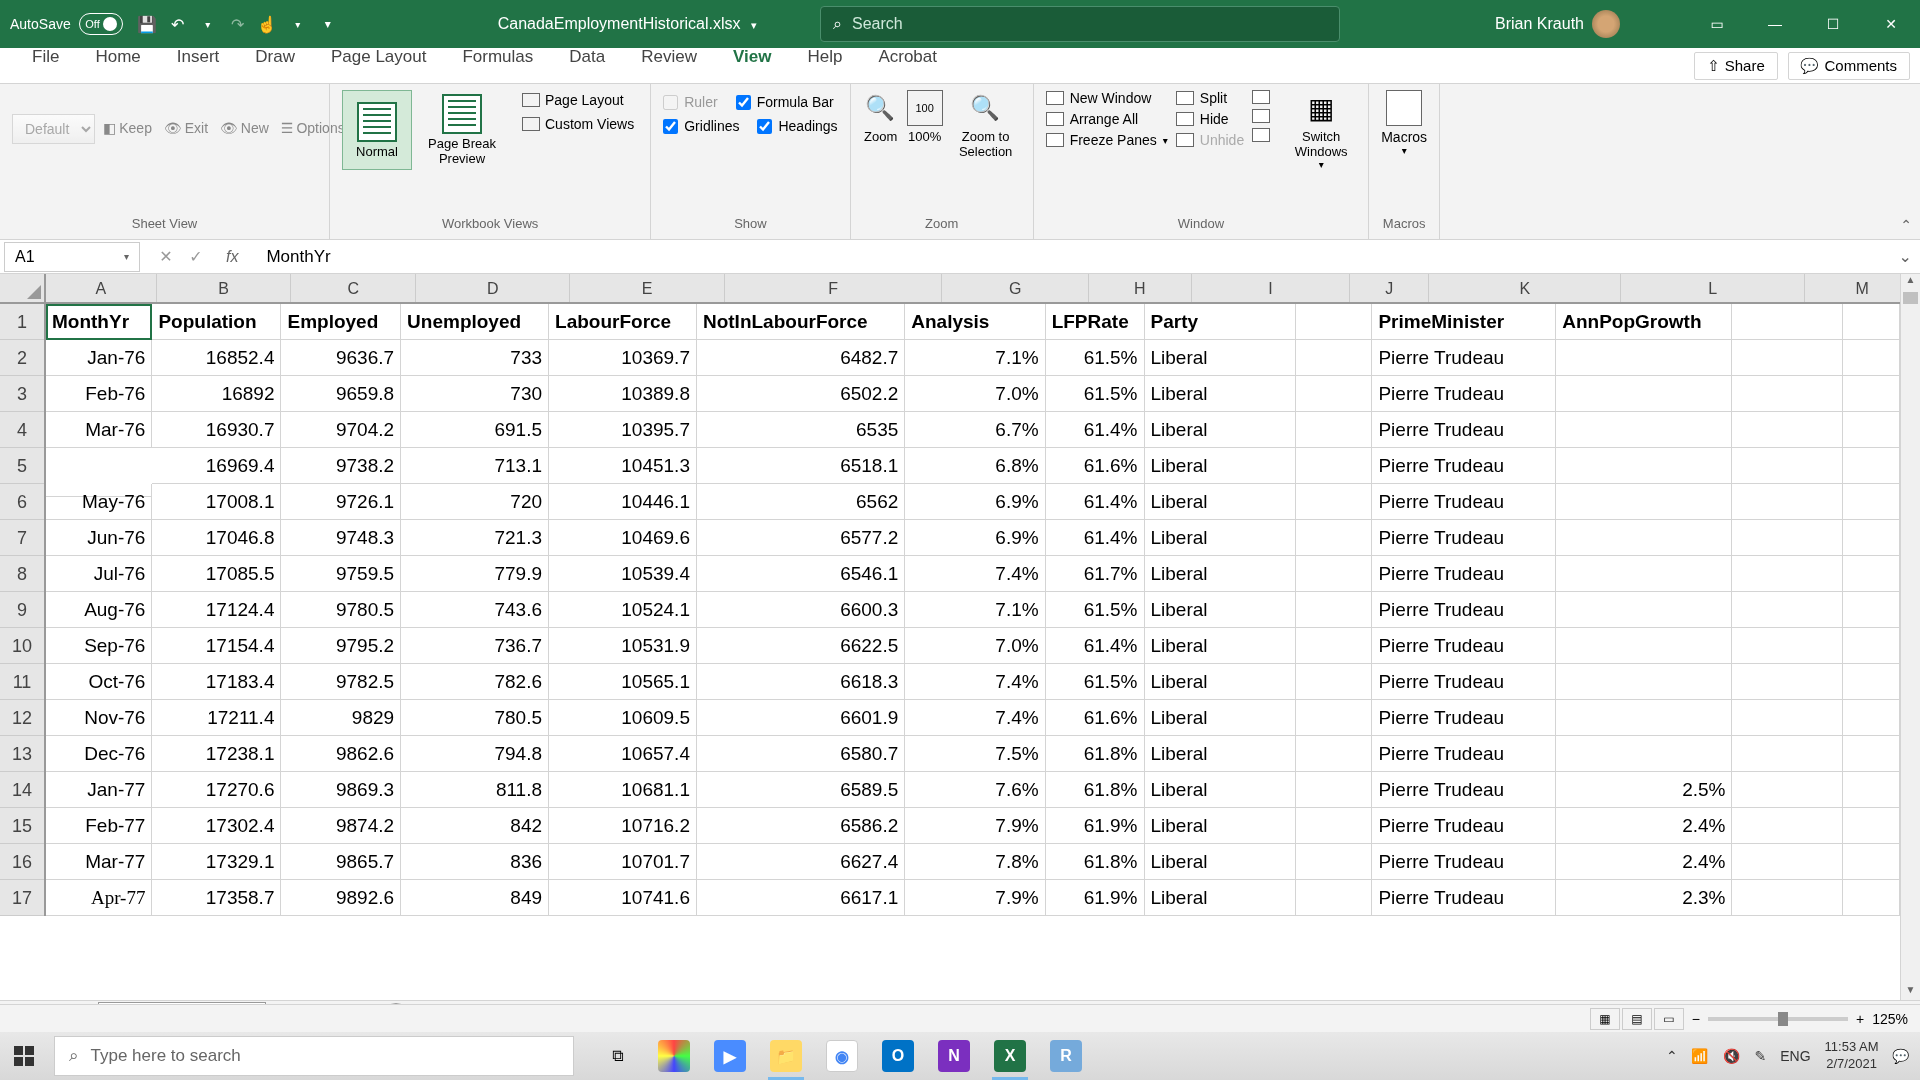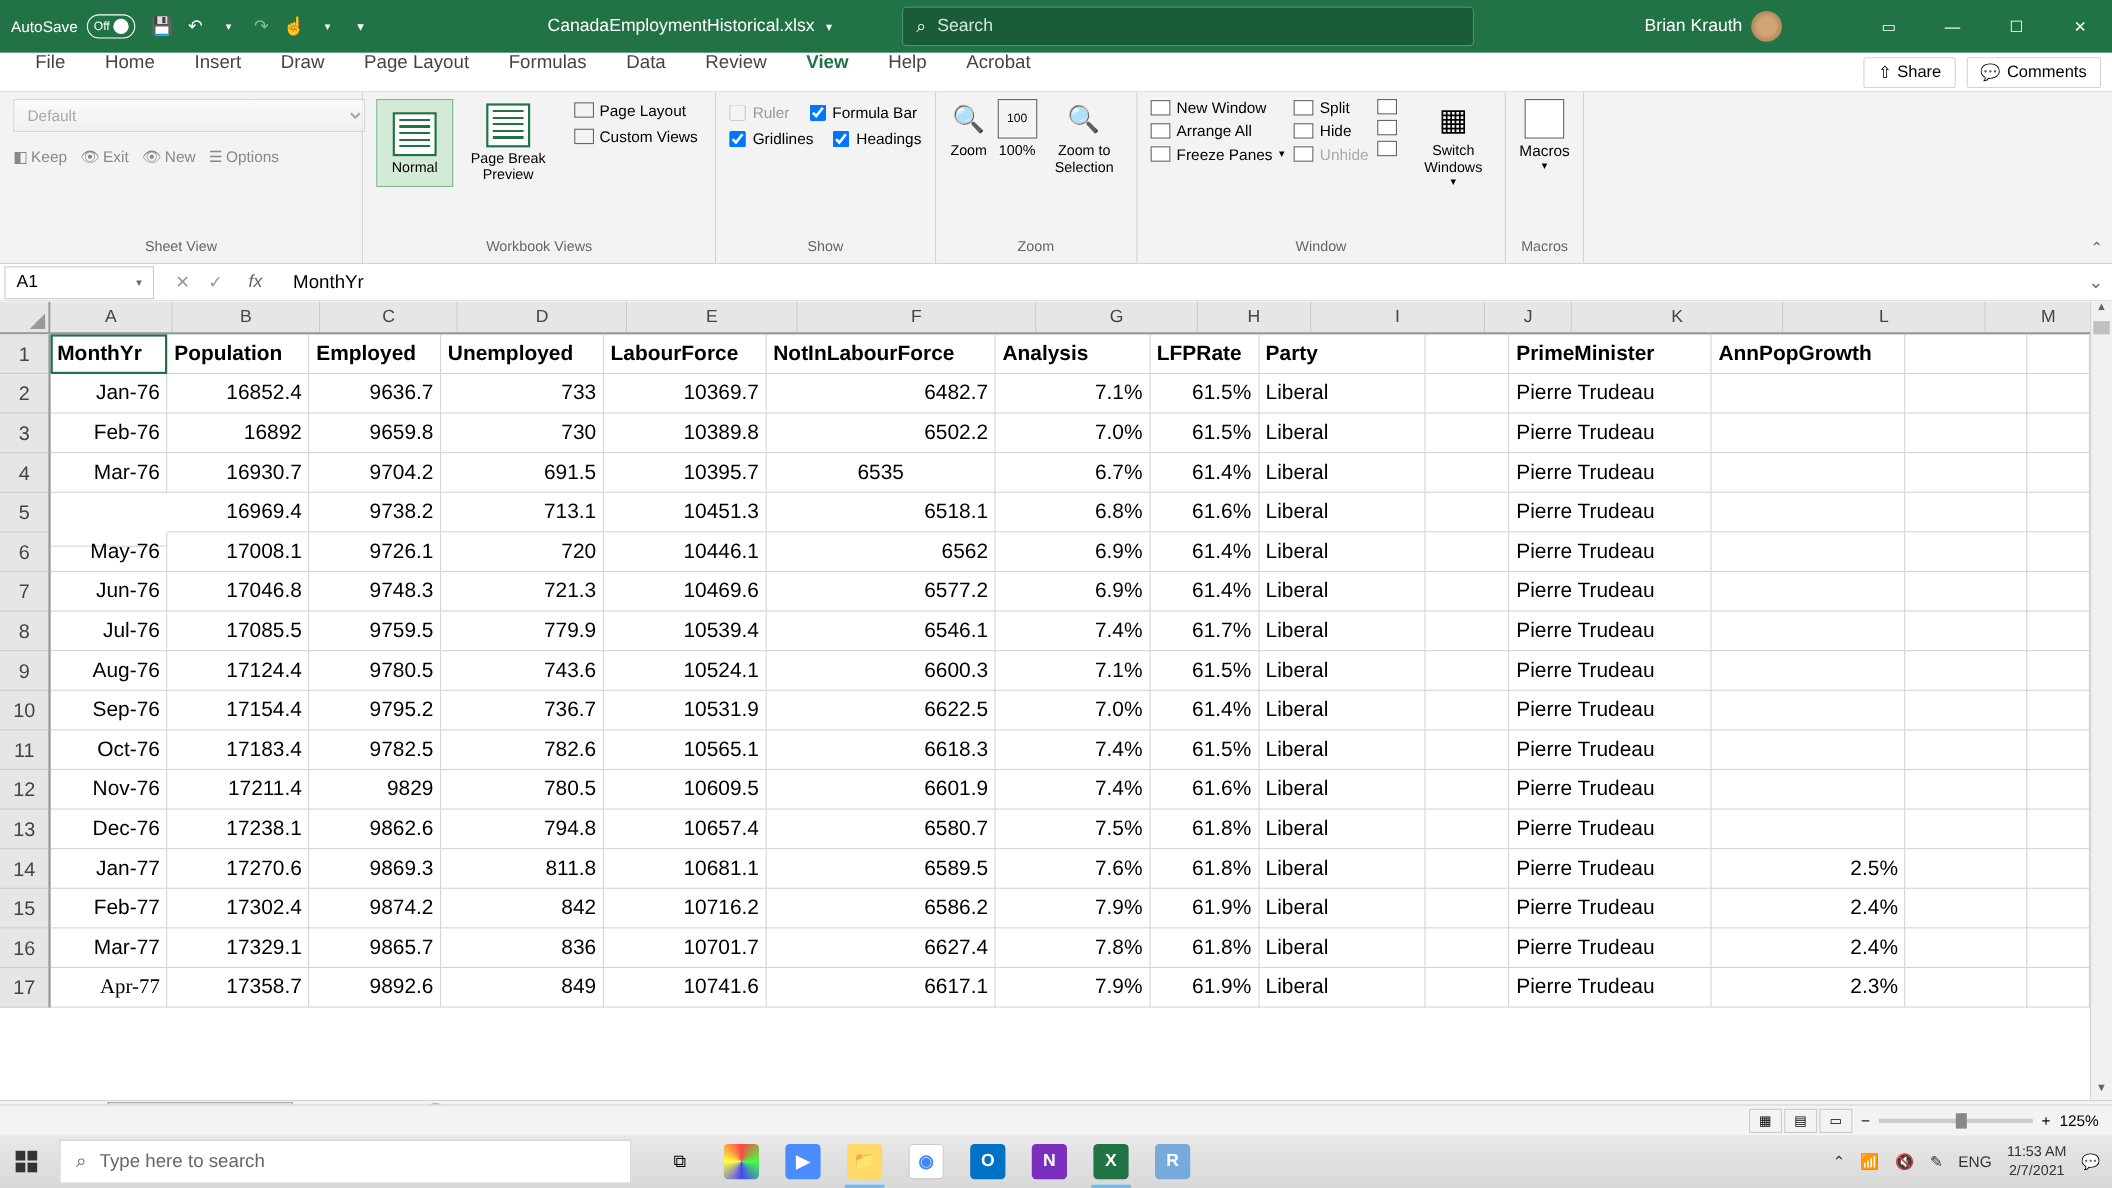--- a/index.html
+++ b/index.html
@@ -185,21 +185,21 @@
     <div class="sc-btn">
       <span>💬</span>
       <span>Comments</span>
     </div>
   </div>
 </div>
 
 <div class="ribbon">
 
   <div class="ribbon-group sheet-view-top">
-    <div class="group-content" style="flex-direction:column;">
+    <div class="group-content" style="flex-direction:row;margin-top:24px;">
       <select class="sv-input" disabled="" style="color:#888;">
         <option>Default</option>
       </select>
       <div class="sv-btns">
         <span class="sv-btn">
             <span>◧</span>
             <span>Keep</span>
           </span>
         <span class="sv-btn">
             <span>👁</span>
@@ -454,21 +454,21 @@
         <div class="cell right" style="width: 186px;"></div>
         <div class="cell right" style="width: 116px;"></div>
         <div class="cell right" style="width: 60px;"></div>
       </div>
       <div class="row">
         <div class="cell right" style="width: 112px;">Mar-76</div>
         <div class="cell right" style="width: 136px;">16930.7</div>
         <div class="cell right" style="width: 126px;">9704.2</div>
         <div class="cell right" style="width: 156px;">691.5</div>
         <div class="cell right" style="width: 156px;">10395.7</div>
-        <div class="cell right" style="width: 220px; text-align: center;">6535</div>
+        <div class="cell right" style="width: 220px;">6535</div>
         <div class="cell right" style="width: 148px;">6.7%</div>
         <div class="cell right" style="width: 104px;">61.4%</div>
         <div class="cell left" style="width: 160px;">Liberal</div>
         <div class="cell left" style="width: 80px;"></div>
         <div class="cell left" style="width: 194px;">Pierre Trudeau</div>
         <div class="cell right" style="width: 186px;"></div>
         <div class="cell right" style="width: 116px;"></div>
         <div class="cell right" style="width: 60px;"></div>
       </div>
       <div class="row">

